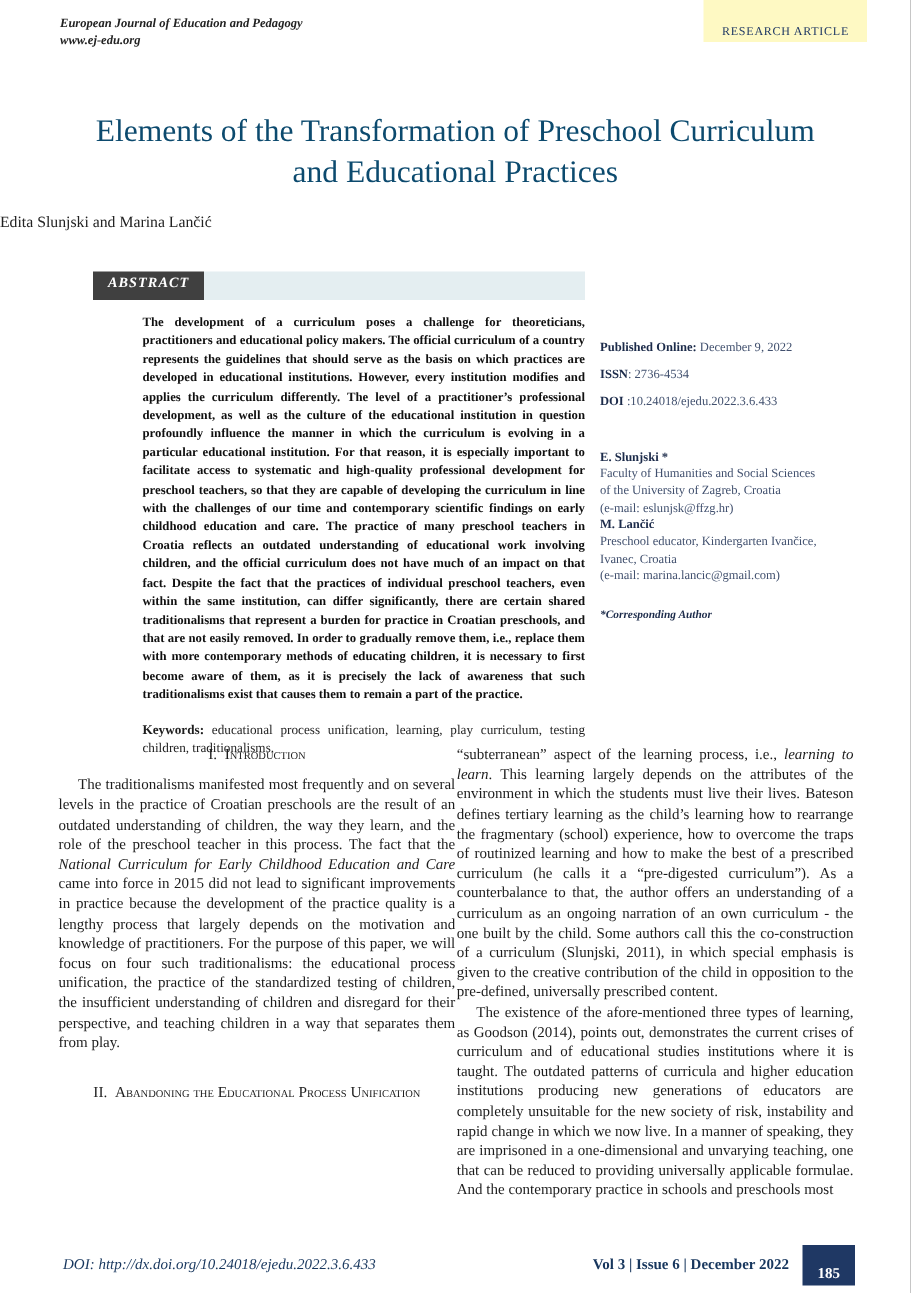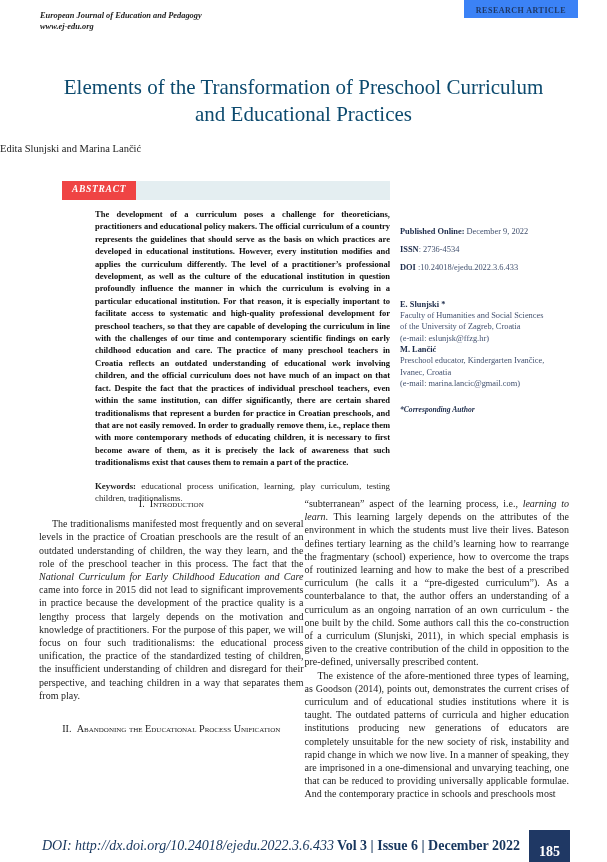--- a/index.html
+++ b/index.html
@@ -4,30 +4,30 @@
 <style>
   html,body{margin:0;padding:0;background:#9a9a9a;}
   .page{
     width:607px;height:862px;margin:0 auto;position:relative;
     background:#ffffff;overflow:hidden;
     font-family:"Liberation Serif", serif;color:#1a1a1a;
   }
   
   .masthead{position:absolute;top:10px;left:40px;font-style:italic;font-weight:bold;
     font-size:8.4px;line-height:11px;color:#222;}
-  .badge{position:absolute;top:0;right:29px;background:#3b82f6;color:#1f3864;
-    font-weight:bold;font-size:8px;letter-spacing:.5px;padding:6px 12px 3px;}
+  .badge{position:absolute;top:0;right:29px;background:#fef9c3;color:#1f3864;
+    font-weight:normal;font-size:8px;letter-spacing:.5px;padding:16px 12px 3px;}
   
   .title{position:absolute;top:74px;left:55px;right:55px;text-align:center;
     font-size:21px;line-height:26.5px;font-weight:400;color:#0c4a6e;}
   .authors{position:absolute;top:143px;left:0;right:0;text-align:left;font-size:10.5px;color:#222;}
   
   .abstract{position:absolute;top:181px;left:62px;width:328px;}
   .abstract-header{display:flex;height:19px;}
-  .abstract-label{background:#ef4444;color:#fff;font-style:italic;font-weight:bold;
+  .abstract-label{background:#404040;color:#fff;font-style:italic;font-weight:bold;
     font-size:9.5px;letter-spacing:.7px;padding:3px 10px 0;}
   .abstract-strip{flex:1;background:#e4eef1;}
   .abstract-body{margin:8px 0 0 33px;font-size:8.5px;font-weight:bold;line-height:12.4px;
     text-align:justify;color:#101010;}
   .keywords{margin:11px 0 10px 33px;font-size:8.8px;line-height:12.2px;text-align:justify;color:#1d1d1d;}
   .keywords .kw-label{font-weight:bold;}
   
   .sidebar{position:absolute;top:226px;left:400px;width:176px;
     font-size:8.4px;line-height:11.3px;color:#41506e;}
   .meta-row{margin-bottom:6.5px;}
@@ -38,21 +38,21 @@
   
   .columns{position:absolute;top:497px;left:39px;right:38px;display:flex;gap:1px;}
   .col{flex:1;font-size:10px;line-height:13.2px;text-align:justify;color:#1c1c1c;}
   .sec-heading{font-size:10.2px;font-variant:small-caps;font-weight:400;
     text-align:center;margin:0 0 7px;color:#1c1c1c;}
   .sec-heading:not(:first-child){margin-top:20px;margin-bottom:9px;}
   .body-p{margin:0;text-indent:13px;}
   .body-p.no-indent{text-indent:0;}
   
   .footer{position:absolute;top:830px;left:42px;right:37px;display:flex;
-    justify-content:space-between;align-items:center;font-size:14px;color:#17365d;}
+    justify-content:space-between;align-items:center;font-size:10px;color:#17365d;}
   .footer-doi{font-style:italic;}
   .footer-right{display:flex;align-items:center;font-weight:bold;}
   .page-badge{background:#1f3864;color:#ffffff;padding:14px 10px 2px;margin-left:9px;font-weight:bold;}
 </style>
 </head>
 <body>
 
 <div class="page">
 
   <div class="masthead">

